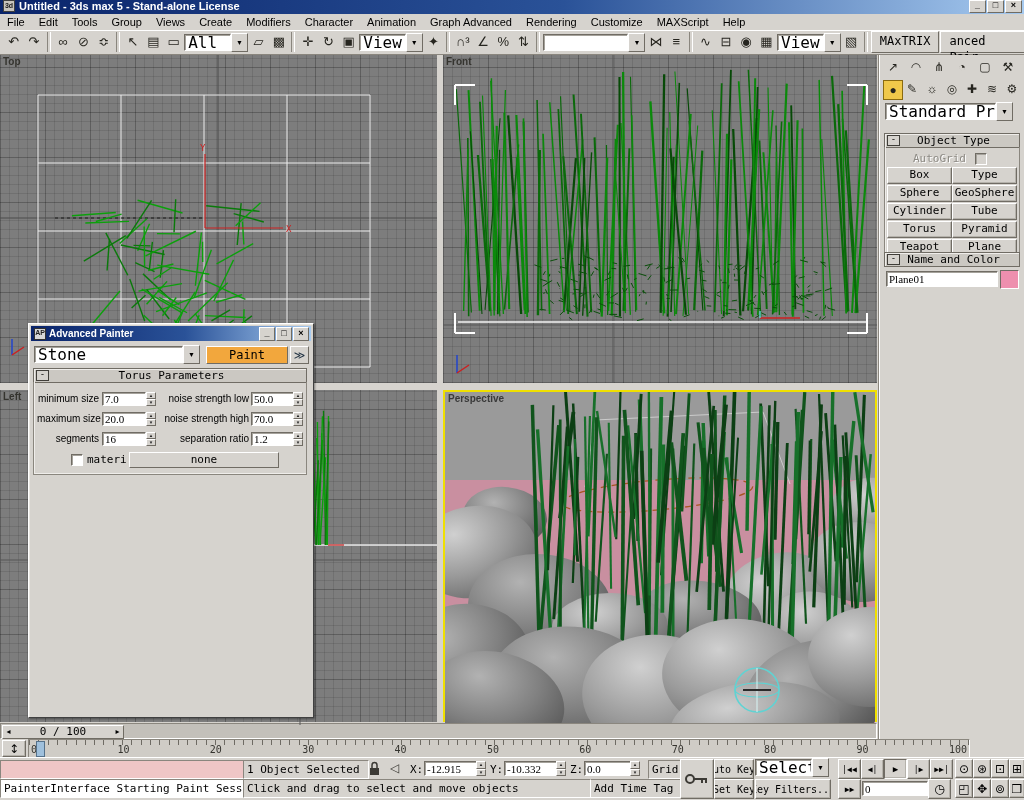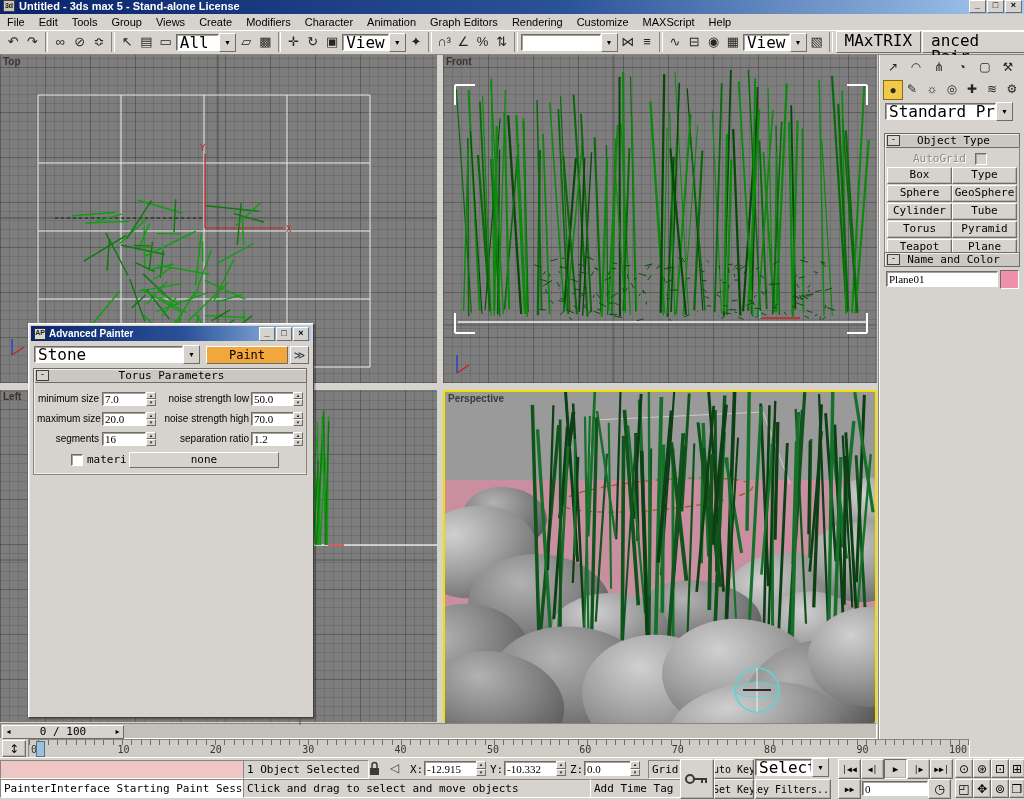--- a/index.html
+++ b/index.html
@@ -24,21 +24,21 @@
   .toolbar{position:absolute;left:0;top:30px;width:1024px;height:24px;display:flex;align-items:center;
      gap:1px;padding-left:4px;border-bottom:1px solid #8a867e;box-shadow:0 1px 0 #fff inset;}
   .tbtn{width:20px;height:20px;display:flex;align-items:center;justify-content:center;
      color:#26251f;font-size:13px;line-height:20px;}
   .tsep{width:2px;height:20px;border-left:1px solid #8a867e;border-right:1px solid #fff;margin:0 2px;}
   .combo{height:17px;display:flex;align-items:center;}
   .combo .cval{height:15px;background:#fff;border:1px solid;border-color:#706c64 #ffffff #ffffff #706c64;
      box-shadow:inset 1px 1px 0 #a5a29b;padding:0 3px;font-family:"DejaVu Sans Mono",monospace;
      font-size:16px;line-height:15px;overflow:hidden;white-space:nowrap;flex:1;}
   .combo .cbtn{width:15px;height:17px;font-size:7px;display:flex;align-items:center;justify-content:center;}
-  .docked-tab{height:18px;padding:1px 8px;font-family:"DejaVu Sans Mono",monospace;font-size:16px;
+  .docked-tab{height:18px;padding:1px 8px;font-family:"DejaVu Sans Mono",monospace;font-size:12px;
      line-height:16px;background:var(--uigray,#d6d3ce);border:1px solid;border-color:#fff #706c64 #706c64 #fff;}
 
   
   .vp{position:absolute;background-color:var(--vpgray,#7d7d7d);overflow:hidden;
       background-image:
         repeating-linear-gradient(90deg, rgba(0,0,0,.10) 0 1px, transparent 1px 9px),
         repeating-linear-gradient(0deg,  rgba(0,0,0,.10) 0 1px, transparent 1px 9px),
         repeating-linear-gradient(90deg, rgba(0,0,0,.16) 0 1px, transparent 1px 45px),
         repeating-linear-gradient(0deg,  rgba(0,0,0,.16) 0 1px, transparent 1px 45px);}
   .vp-label{position:absolute;left:3px;top:1px;color:#35342f;font-size:10px;font-weight:bold;z-index:3;}
@@ -127,21 +127,21 @@
   <div class="menubar" id="menubar">
       <span class="mitem">File</span>
       <span class="mitem">Edit</span>
       <span class="mitem">Tools</span>
       <span class="mitem">Group</span>
       <span class="mitem">Views</span>
       <span class="mitem">Create</span>
       <span class="mitem">Modifiers</span>
       <span class="mitem">Character</span>
       <span class="mitem">Animation</span>
-      <span class="mitem">Graph Editors</span>
+      <span class="mitem">Graph Advanced</span>
       <span class="mitem">Rendering</span>
       <span class="mitem">Customize</span>
       <span class="mitem">MAXScript</span>
       <span class="mitem">Help</span>
     </div>
 
   <div class="toolbar">
     <span class="tbtn">↶</span>
     <span class="tbtn">↷</span>
     <span class="tsep"></span>

